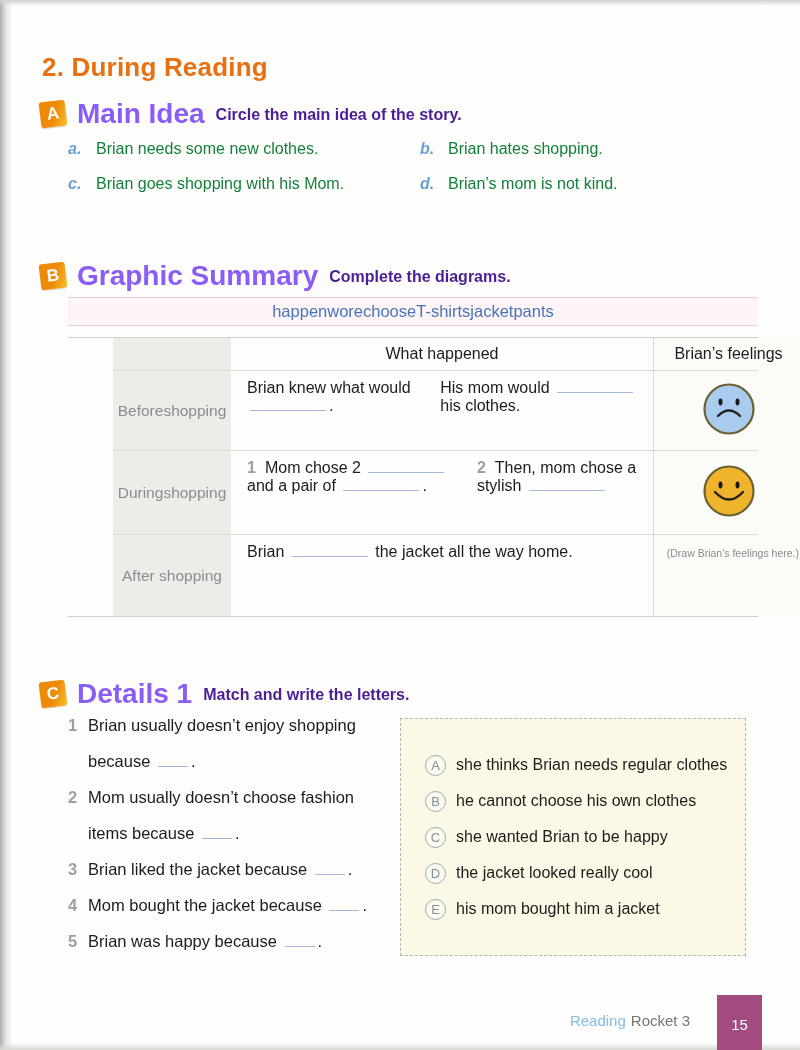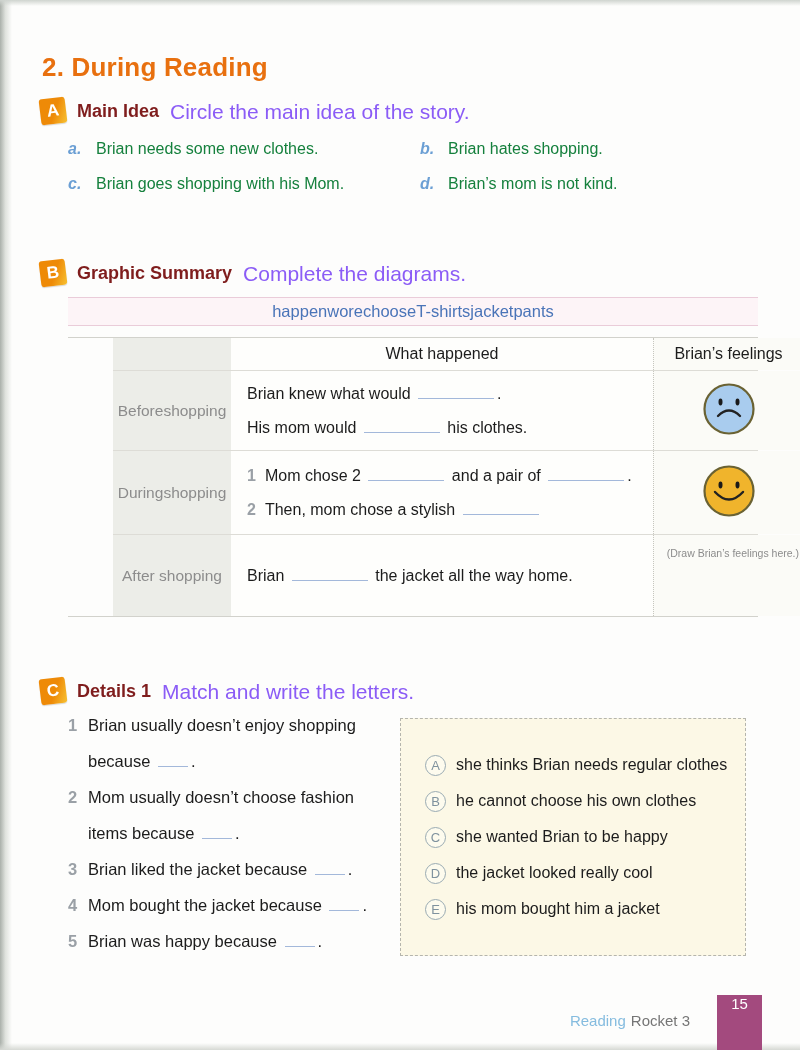--- a/index.html
+++ b/index.html
@@ -17,22 +17,22 @@
 
   .page-title { position:absolute; left:42px; top:52px; font-size:26px; font-weight:bold;
                 color:#e8700f; letter-spacing:0.2px; }
 
   .sec-head { position:absolute; display:flex; align-items:center; gap:11px; }
   .badge { width:26px; height:26px; border-radius:3px; transform:rotate(-7deg);
            background:linear-gradient(115deg,#ee8a07 55%,#f7c233);
            color:#ffffff; font-weight:bold; font-size:17px;
            display:flex; align-items:center; justify-content:center;
            box-shadow:0 1px 1px rgba(0,0,0,0.15); flex:none; }
-  .sec-title { color:#7f1d1d; font-size:18px; font-weight:bold; }
-  .sec-instr { font-size:21px; font-weight:normal; color:#8b5cf6; padding-top:2px; }
+  .sec-title { color:#8b5cf6; font-size:28px; font-weight:bold; }
+  .sec-instr { font-size:16px; font-weight:bold; color:#4c1d95; padding-top:2px; }
 
   
   .options { position:absolute; left:40px; top:140px; width:730px;
              display:grid; grid-template-columns:352px 1fr; row-gap:17px; }
   .option { display:flex; align-items:baseline; font-size:16px; cursor:pointer; }
   .opt-letter { color:#6b9fd4; font-style:italic; font-weight:bold; width:28px; text-align:left;
                 padding-left:28px; box-sizing:content-box; flex:none; }
   .opt-text { color:#15803d; }
 
   
@@ -42,21 +42,21 @@
   .word-bank .word { color:#4a74b8; font-size:16.5px; cursor:pointer; }
 
   
   .gs-table { position:absolute; left:68px; top:337px; width:690px;
               border-top:1px solid #d2d2cc; border-bottom:1px solid #d2d2cc;padding-left:45px; }
   .t-row { display:grid; grid-template-columns:118px 422px 150px; }
   .t-row:not(:first-child) { border-top:1px solid #dddcd6; }
   .t-head { height:32px; }
   .t-label { background:#ecede8; color:#8c8c8c; display:flex; flex-direction:row;
              align-items:center; justify-content:center; font-size:15.5px; line-height:20px; }
-  .t-content { background:#fefefc; display:flex; flex-direction:column; justify-content:center;
+  .t-content { background:#fefefc; display:flex; flex-direction:row; 
                padding-left:16px; }
   .t-feel { background:#fbfbf7; border-left:1px dotted #c6c6bf; position:relative;
             display:flex; align-items:center; justify-content:center; }
   .t-content-head { display:flex; align-items:center; justify-content:center;
                     font-size:16px; color:#1c1c1c; background:#fefefc; }
   .t-feel-head { display:flex; align-items:center; justify-content:center;
                  font-size:16px; color:#1c1c1c; background:#fbfbf7; border-left:1px dotted #c6c6bf; }
   .r-before { height:80px; } .r-during { height:84px; } .r-after { height:82px; }
   .line { font-size:16px; margin:8px 0; color:#1c1c1c; }
   .line .num { color:#9aa0a6; font-weight:bold; margin-right:9px; }
@@ -81,21 +81,21 @@
                 color:#7f929e; font-size:13px; display:flex; align-items:center;
                 justify-content:center; margin-right:10px; flex:none; cursor:pointer;
                 background:#fdfbee; }
 
   
   .footer-text { position:absolute; top:1000px; right:110px; font-size:15px; white-space:nowrap;margin-top:12px; }
   .footer-series { color:#85bcdf; }
   .footer-book { color:#757575; margin-left:5px; }
   .page-num-box { position:absolute; top:995px; left:717px; width:45px; height:55px;
                   background:#a34a7e; color:#ffffff; font-size:15px;
-                  display:flex; justify-content:center; padding-top:0; }
+                  display:flex; justify-content:center; padding-top:21px; }
 </style>
 </head>
 <body>
 
 <div class="page">
   <div class="edge-left"></div>
   <div class="edge-top"></div>
   <div class="edge-bottom"></div>
 
   <div class="page-title">2. During Reading</div>

